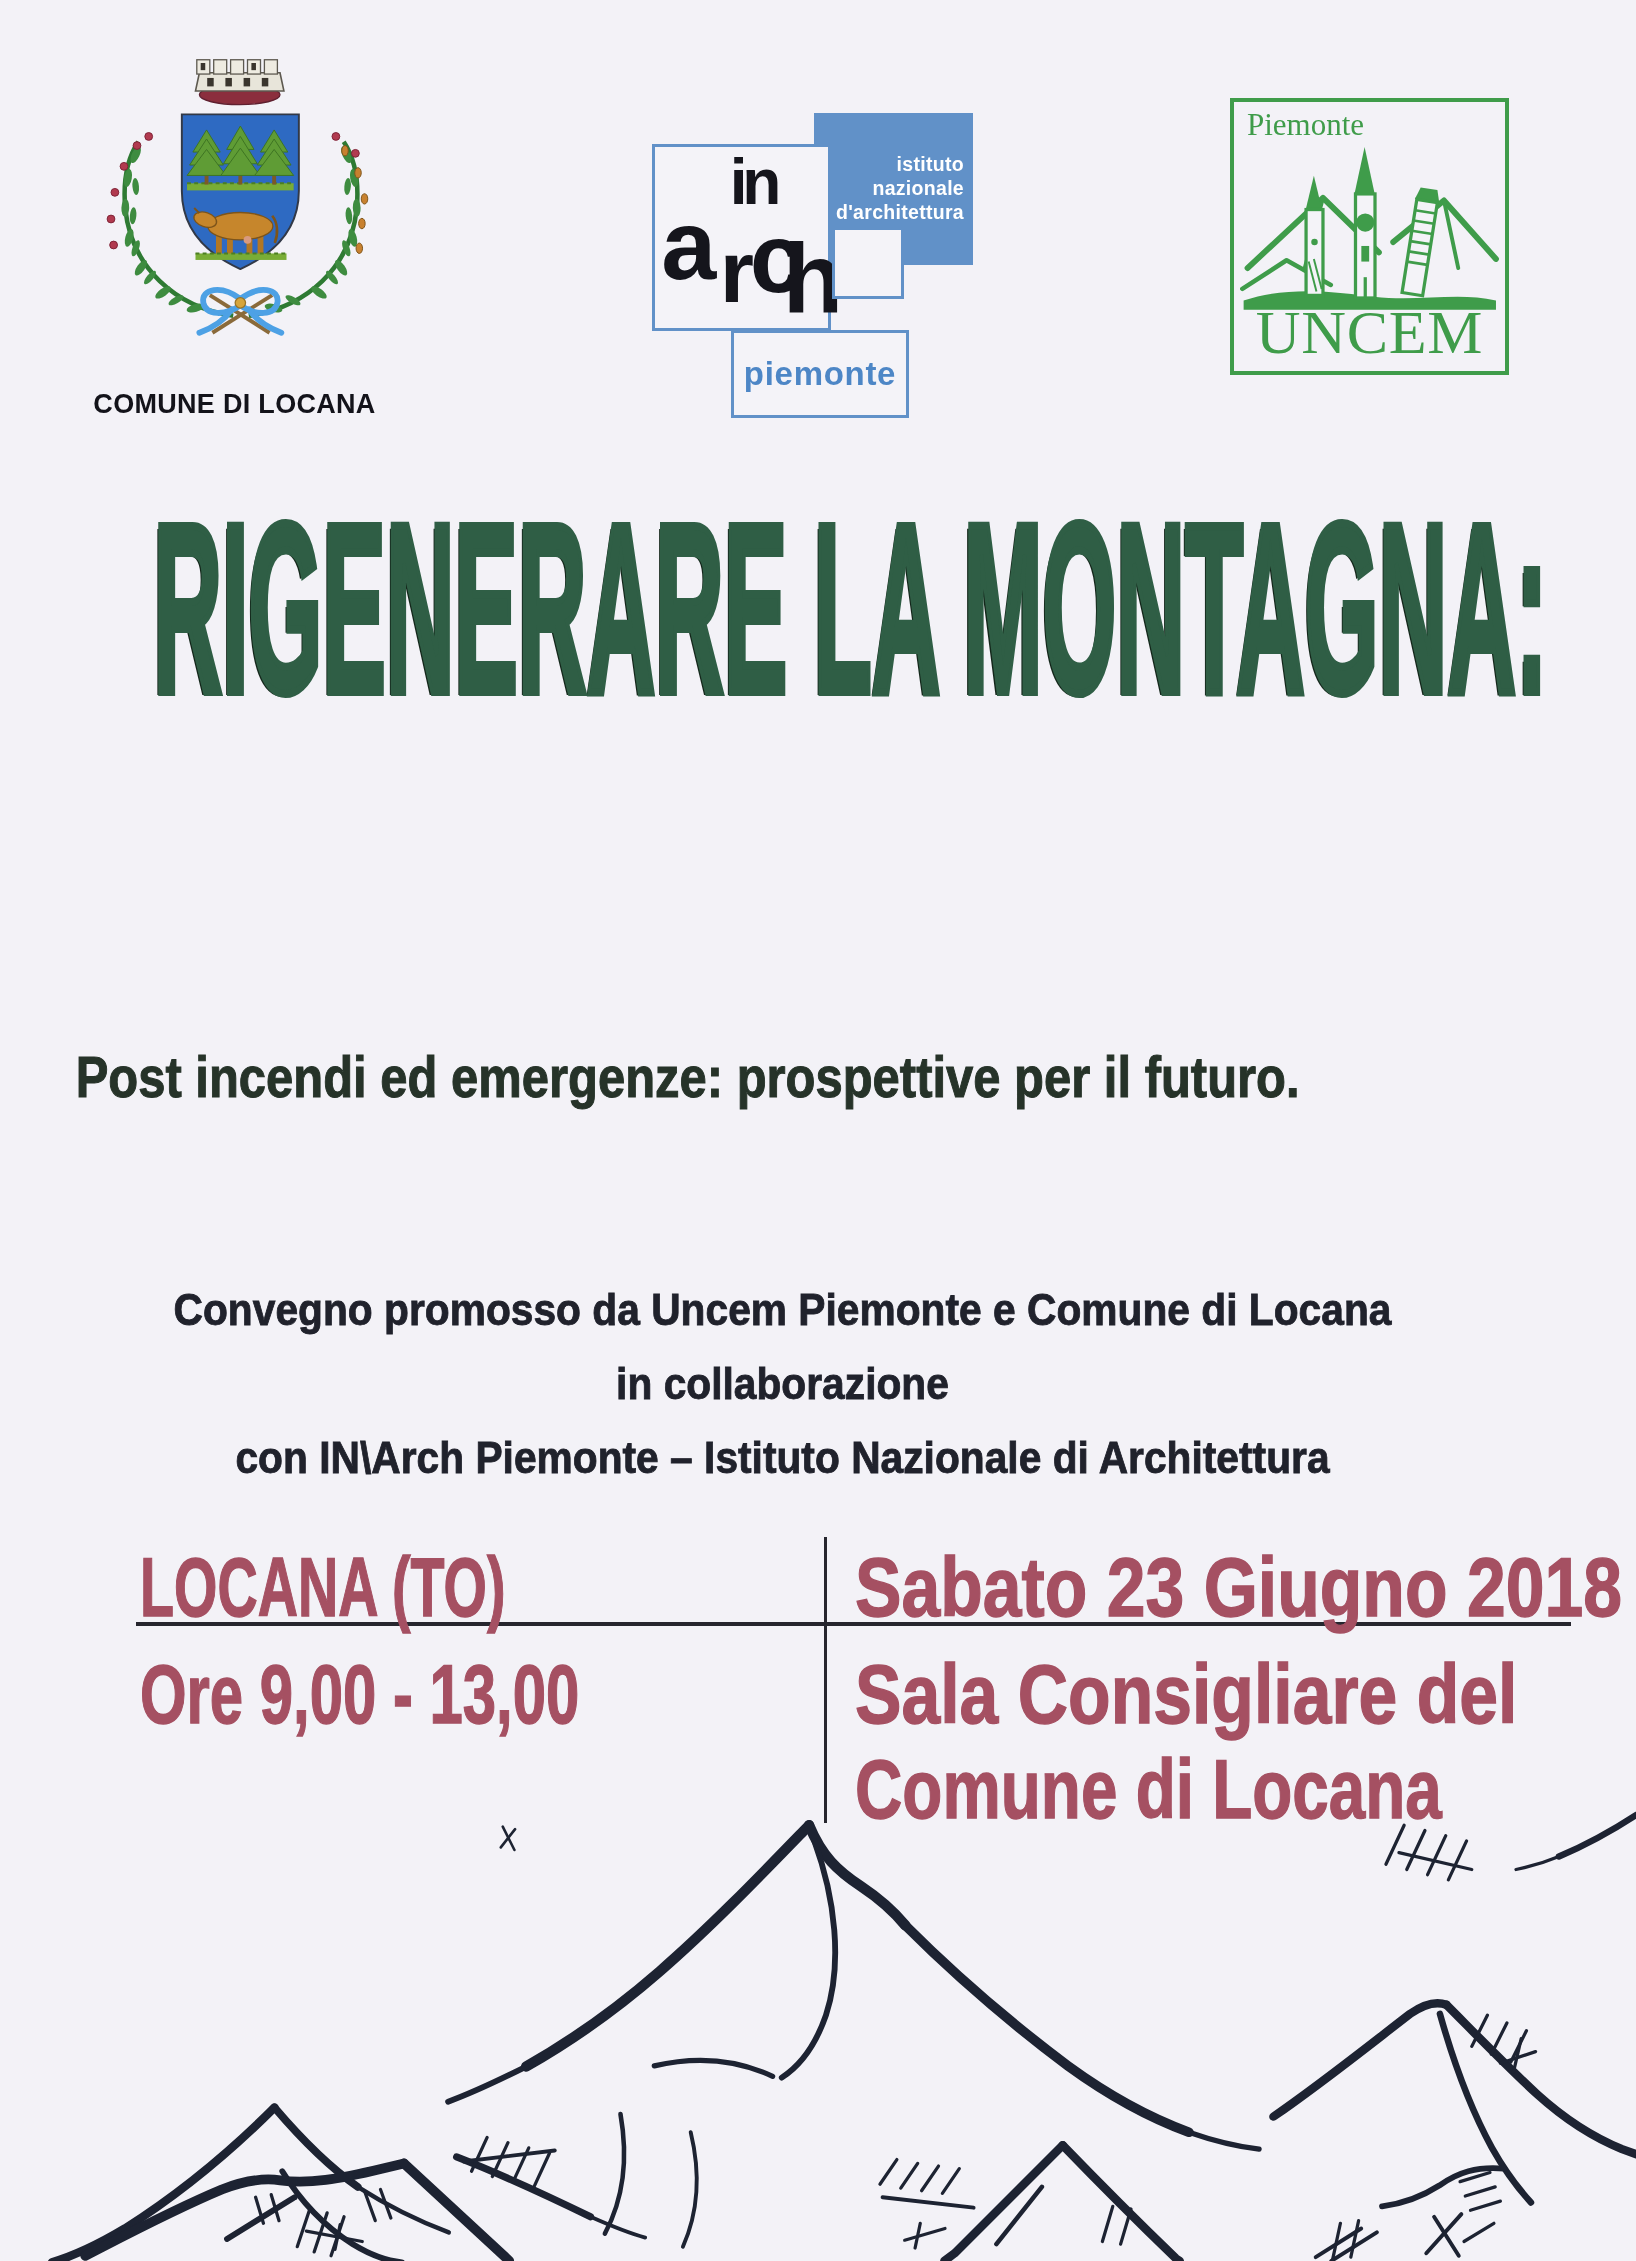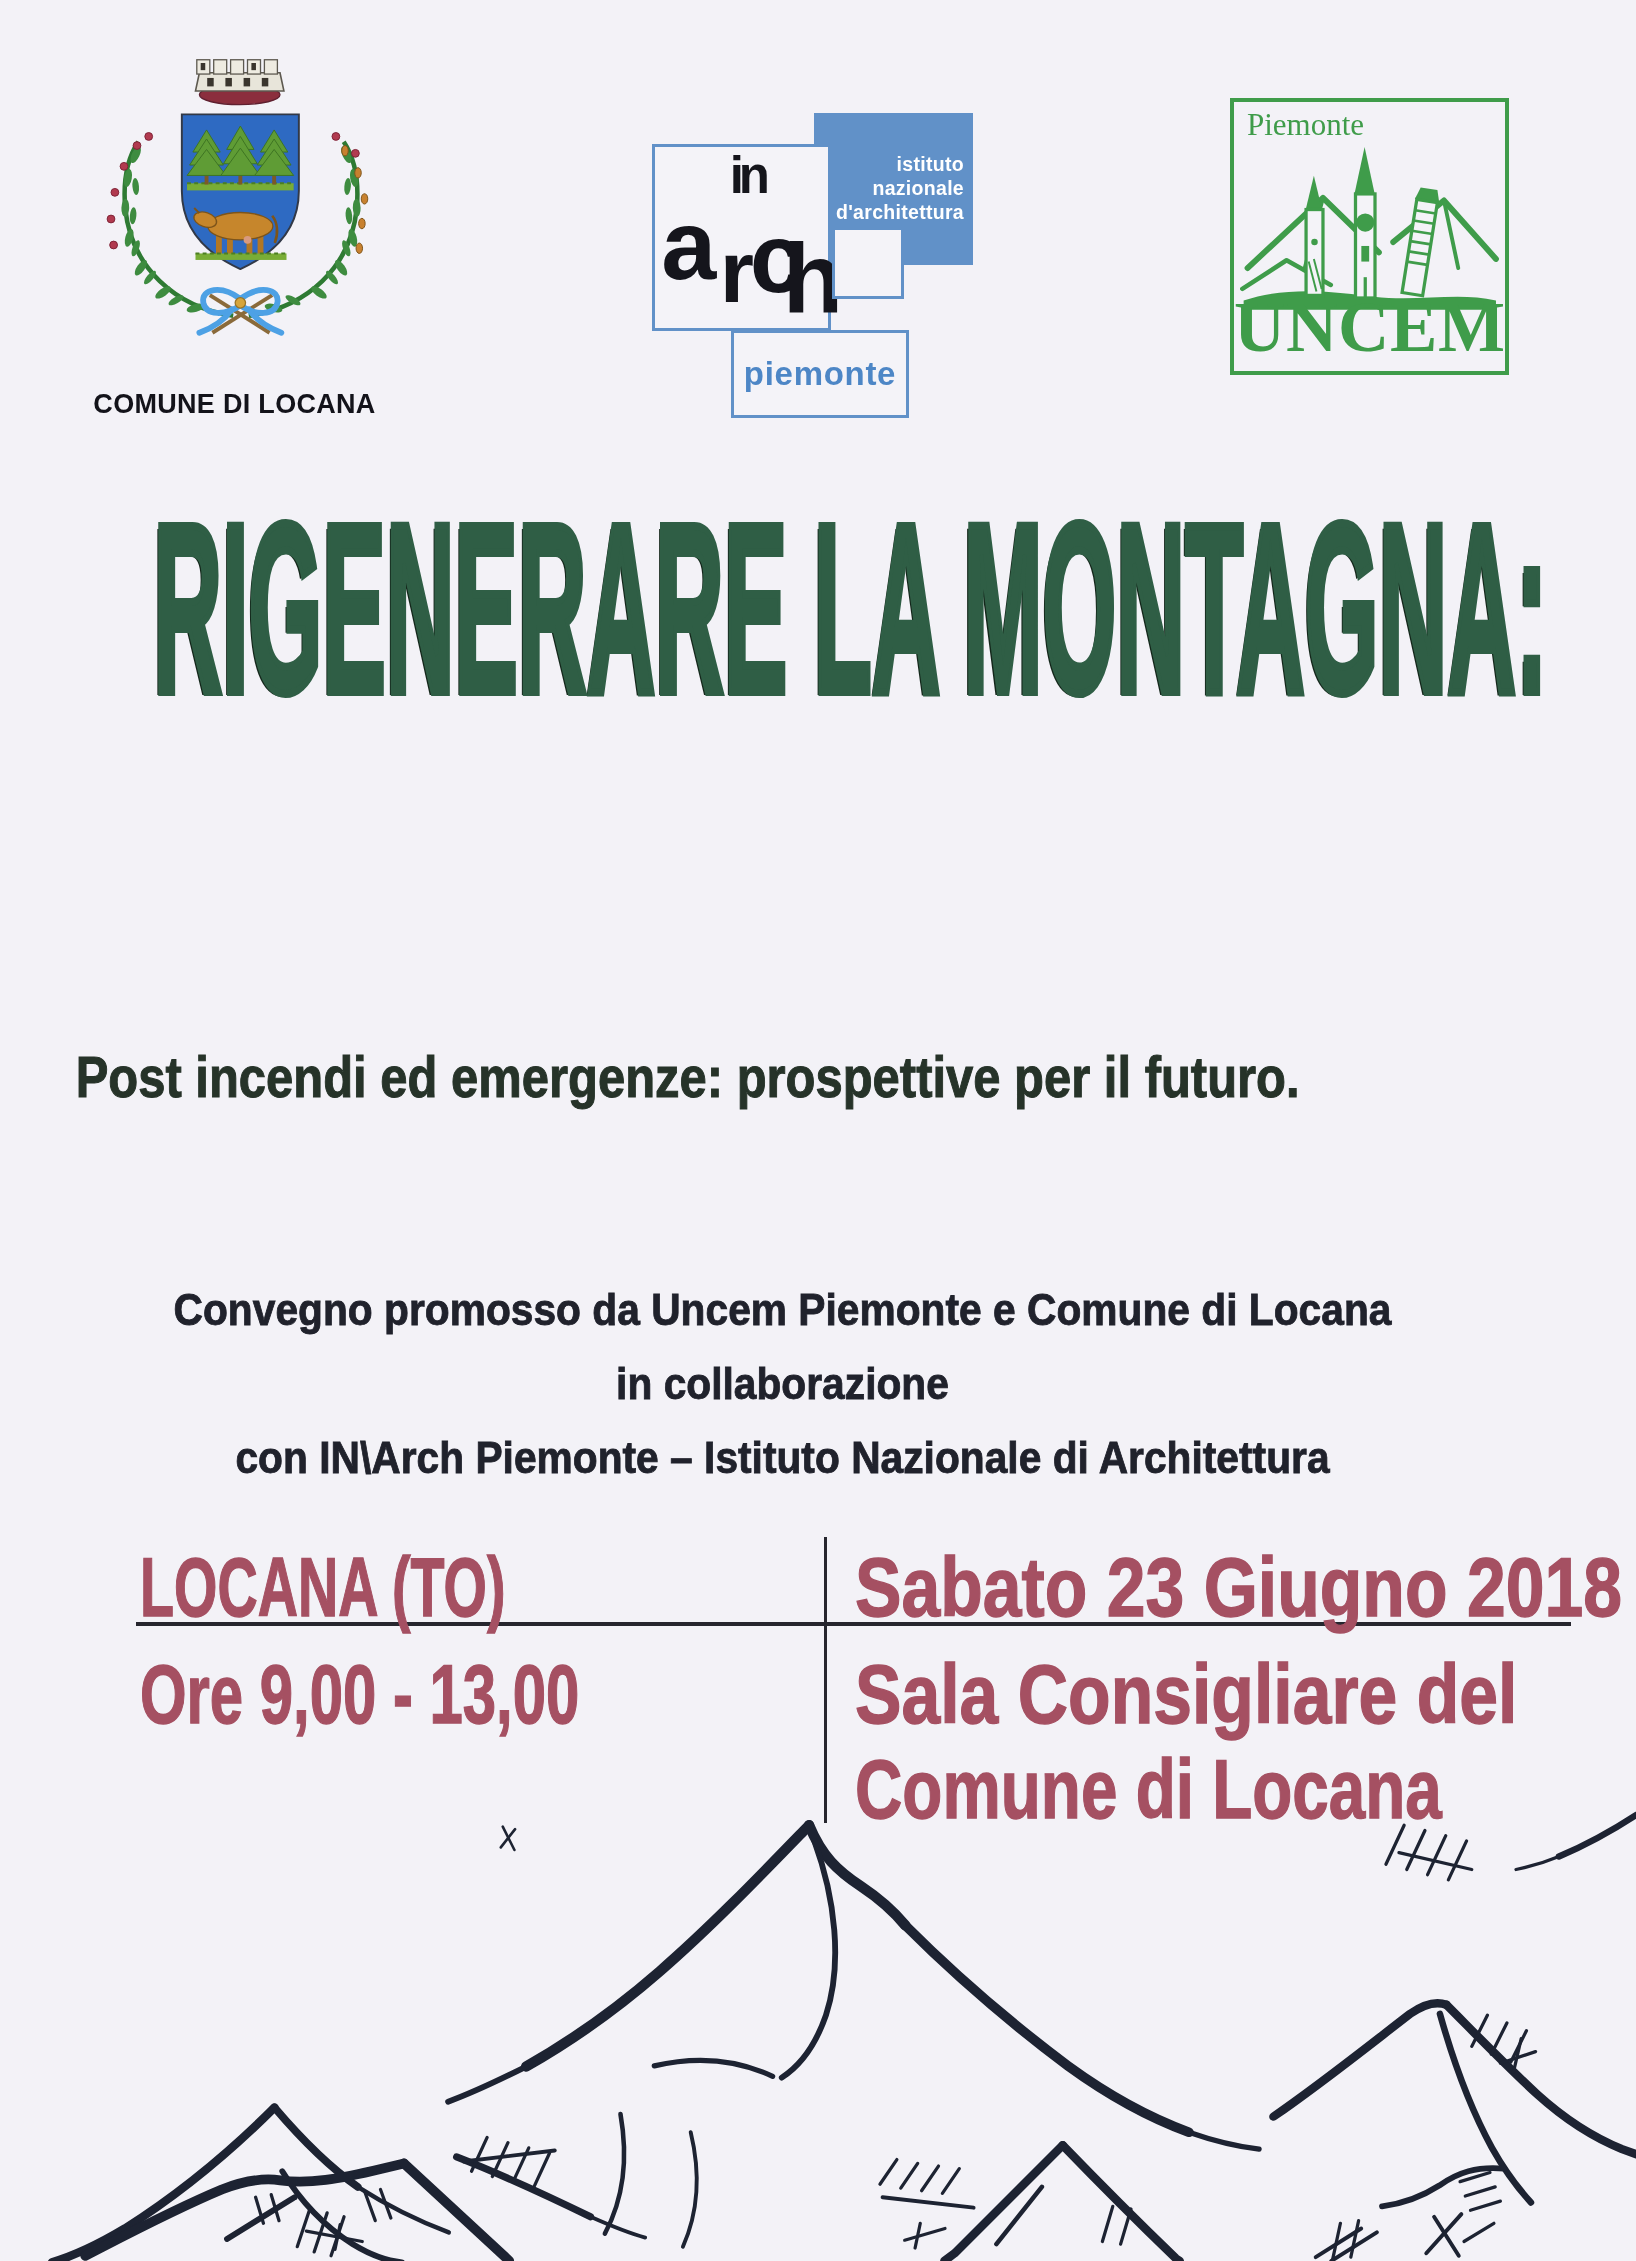--- a/index.html
+++ b/index.html
@@ -22,21 +22,21 @@
   .inarch-blue{position:absolute;left:163px;top:9px;width:159px;height:152px;background:#6191c8;}
   .inarch-ist{
     position:absolute;right:9px;top:39px;text-align:right;color:#ffffff;
     font-size:19.5px;line-height:24px;font-weight:bold;letter-spacing:0.3px;
   }
   .inarch-white{
     position:absolute;left:0.7px;top:40px;width:179px;height:187px;
     background:#f4f3f8;border:3.3px solid #6191c8;box-sizing:border-box;
   }
   .inarch-letter{position:absolute;font-weight:bold;color:#15151c;line-height:1;}
-  .L-in{left:75px;top:2.6px;font-size:51px;letter-spacing:-5.2px;}
+  .L-in{left:75px;top:2.6px;font-size:64px;letter-spacing:-5.2px;}
   .L-a{left:6.5px;top:48px;font-size:99px;}
   .L-r{left:65px;top:81px;font-size:88px;}
   .L-c{left:95px;top:61px;font-size:99px;}
   .L-h{left:128px;top:81px;font-size:99px;}
   .inarch-small{
     position:absolute;left:181px;top:123px;width:72px;height:72px;
     background:#f4f3f8;border:3.3px solid #6191c8;box-sizing:border-box;
   }
   .inarch-piem{
     position:absolute;left:80px;top:226px;width:178px;height:88px;
@@ -49,21 +49,21 @@
     position:absolute;left:1230px;top:98px;width:279px;height:277px;
     border:4.6px solid #3f9c4a;box-sizing:border-box;
   }
   .uncem-region{
     position:absolute;left:13px;top:5.2px;color:#3f9c4a;
     font-family:"Liberation Serif",serif;font-size:31px;
   }
   .uncem-art{position:absolute;left:2.6px;top:36px;width:263px;height:173px;}
   .uncem-name{
     position:absolute;bottom:2.6px;left:0;width:100%;text-align:center;color:#3f9c4a;
-    font-family:"Liberation Serif",serif;font-weight:bold;font-size:71px;letter-spacing:0.7px;
+    font-family:"Liberation Serif",serif;font-weight:normal;font-size:62px;letter-spacing:0.7px;
   }
 
   
   .title-row{position:absolute;left:0;width:1637px;display:flex;justify-content:center;}
   .t1{top:487px;margin-left:32px;}
   .t2{top:798px;}
   .title-text{
     white-space:nowrap;font-weight:bold;line-height:1;color:#2f5e45;
     -webkit-text-stroke:3.3px #2f5e45;
     text-shadow:-2.6px 1.3px 0 #14271b;

